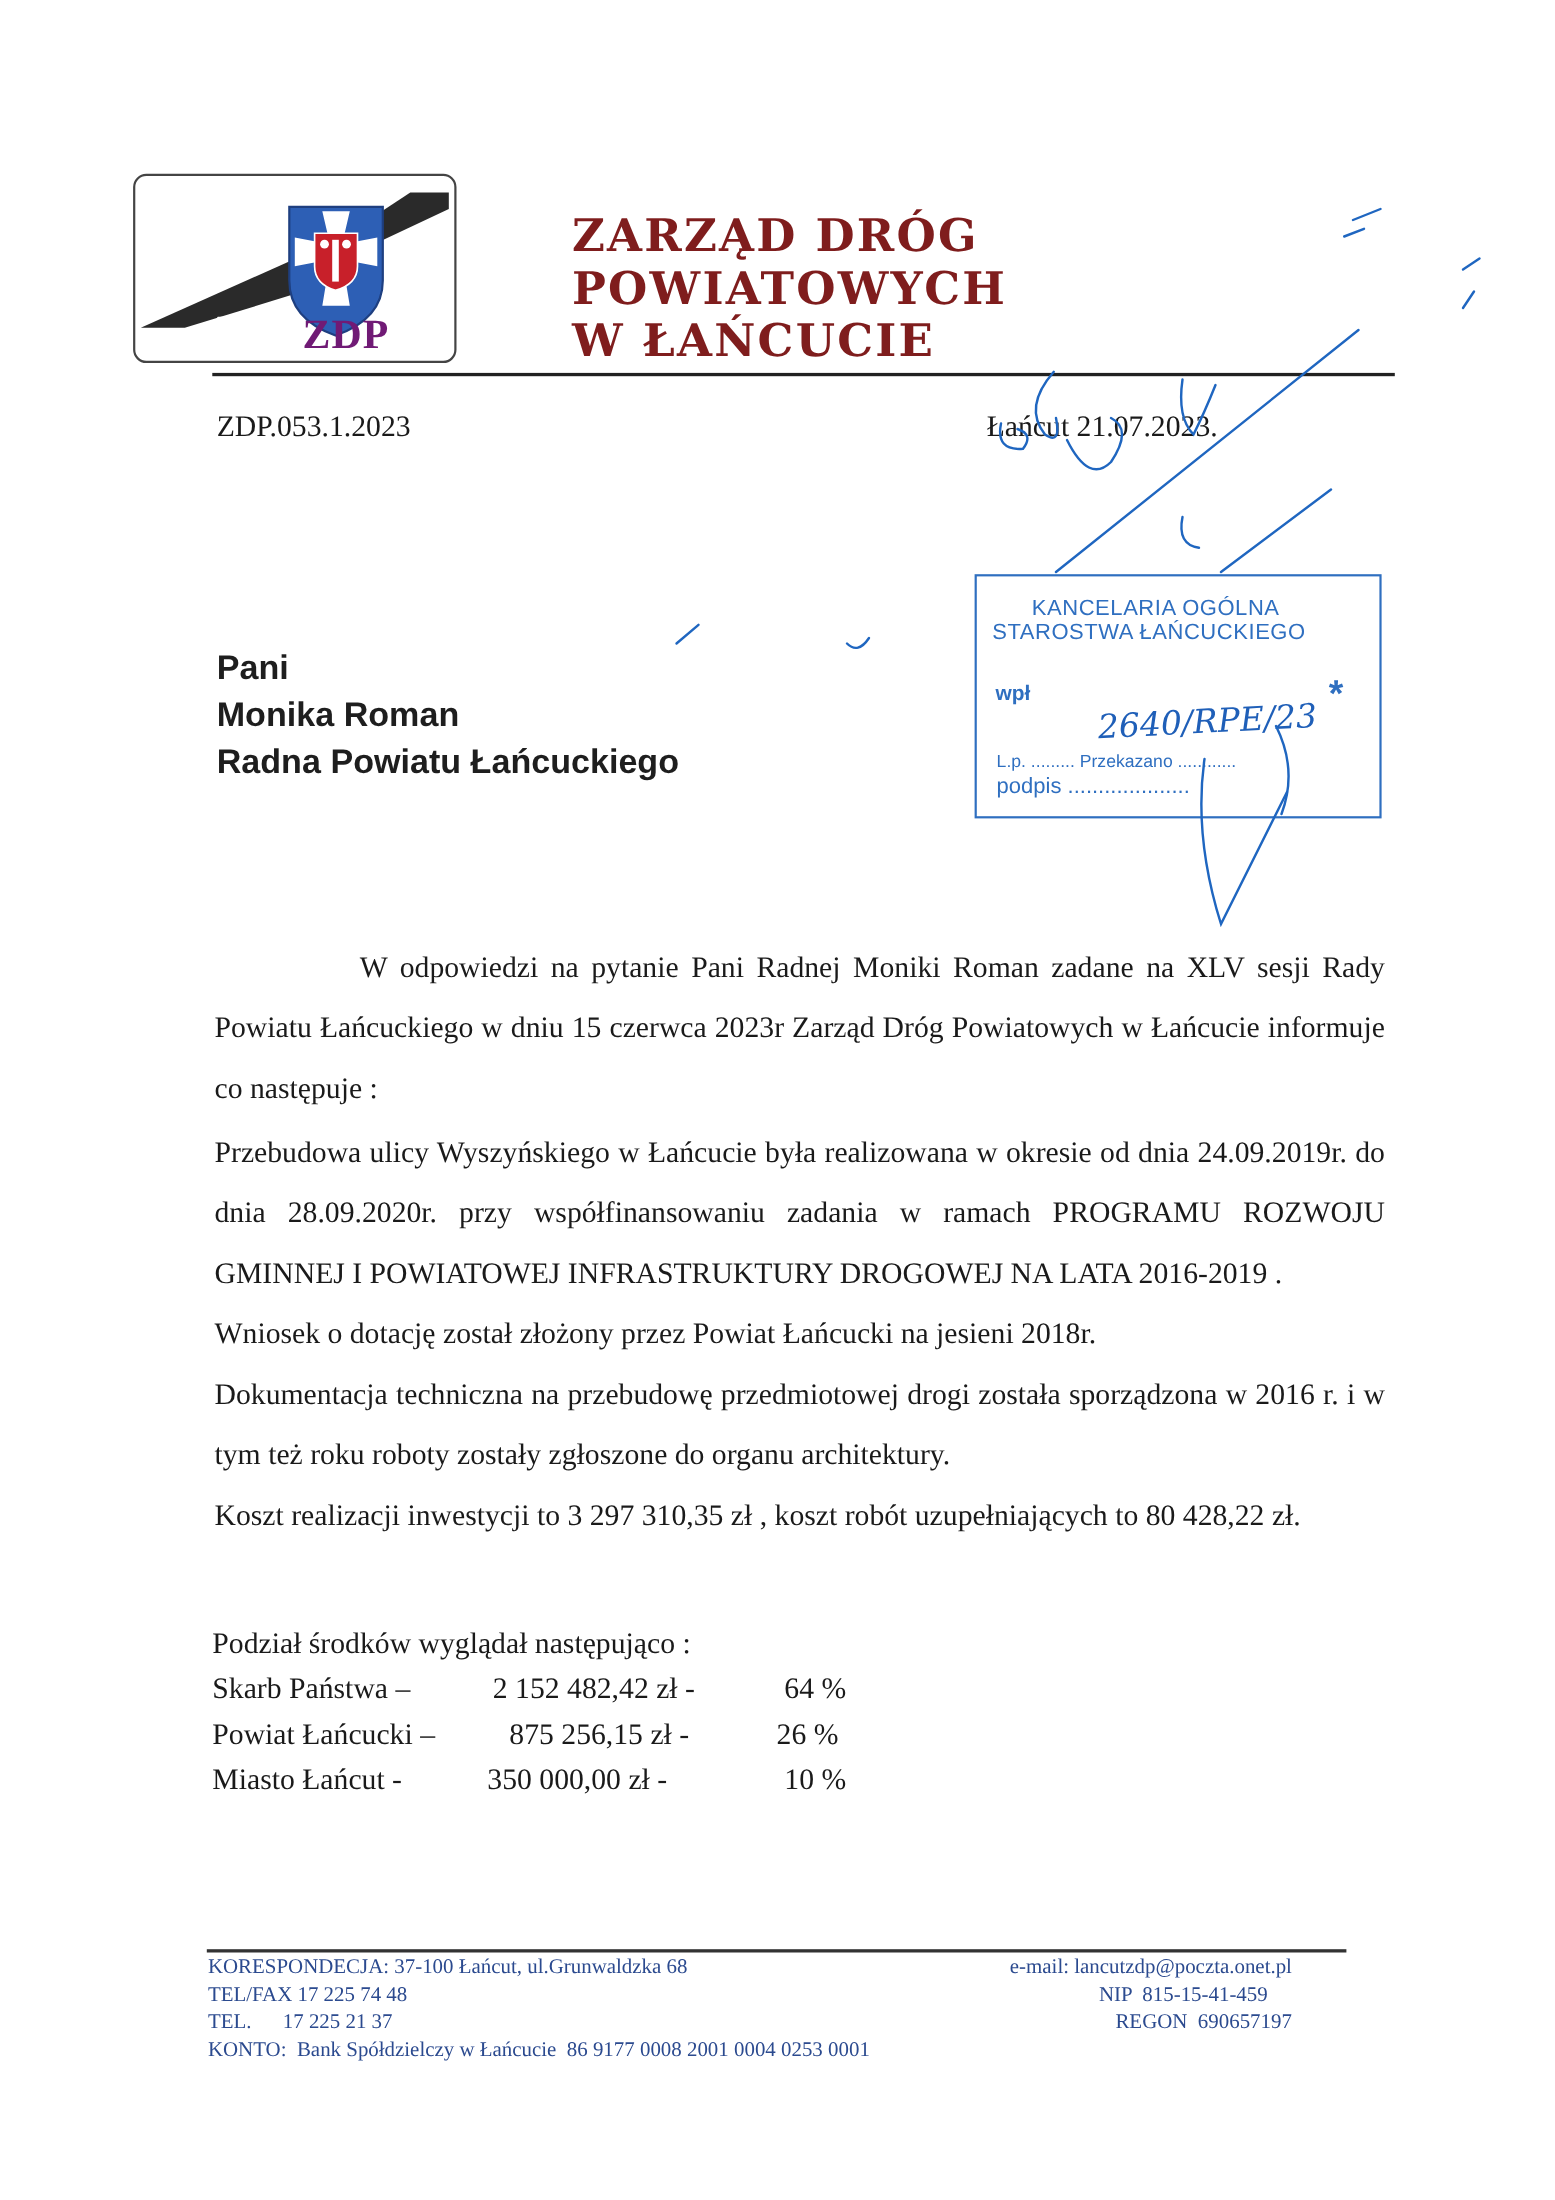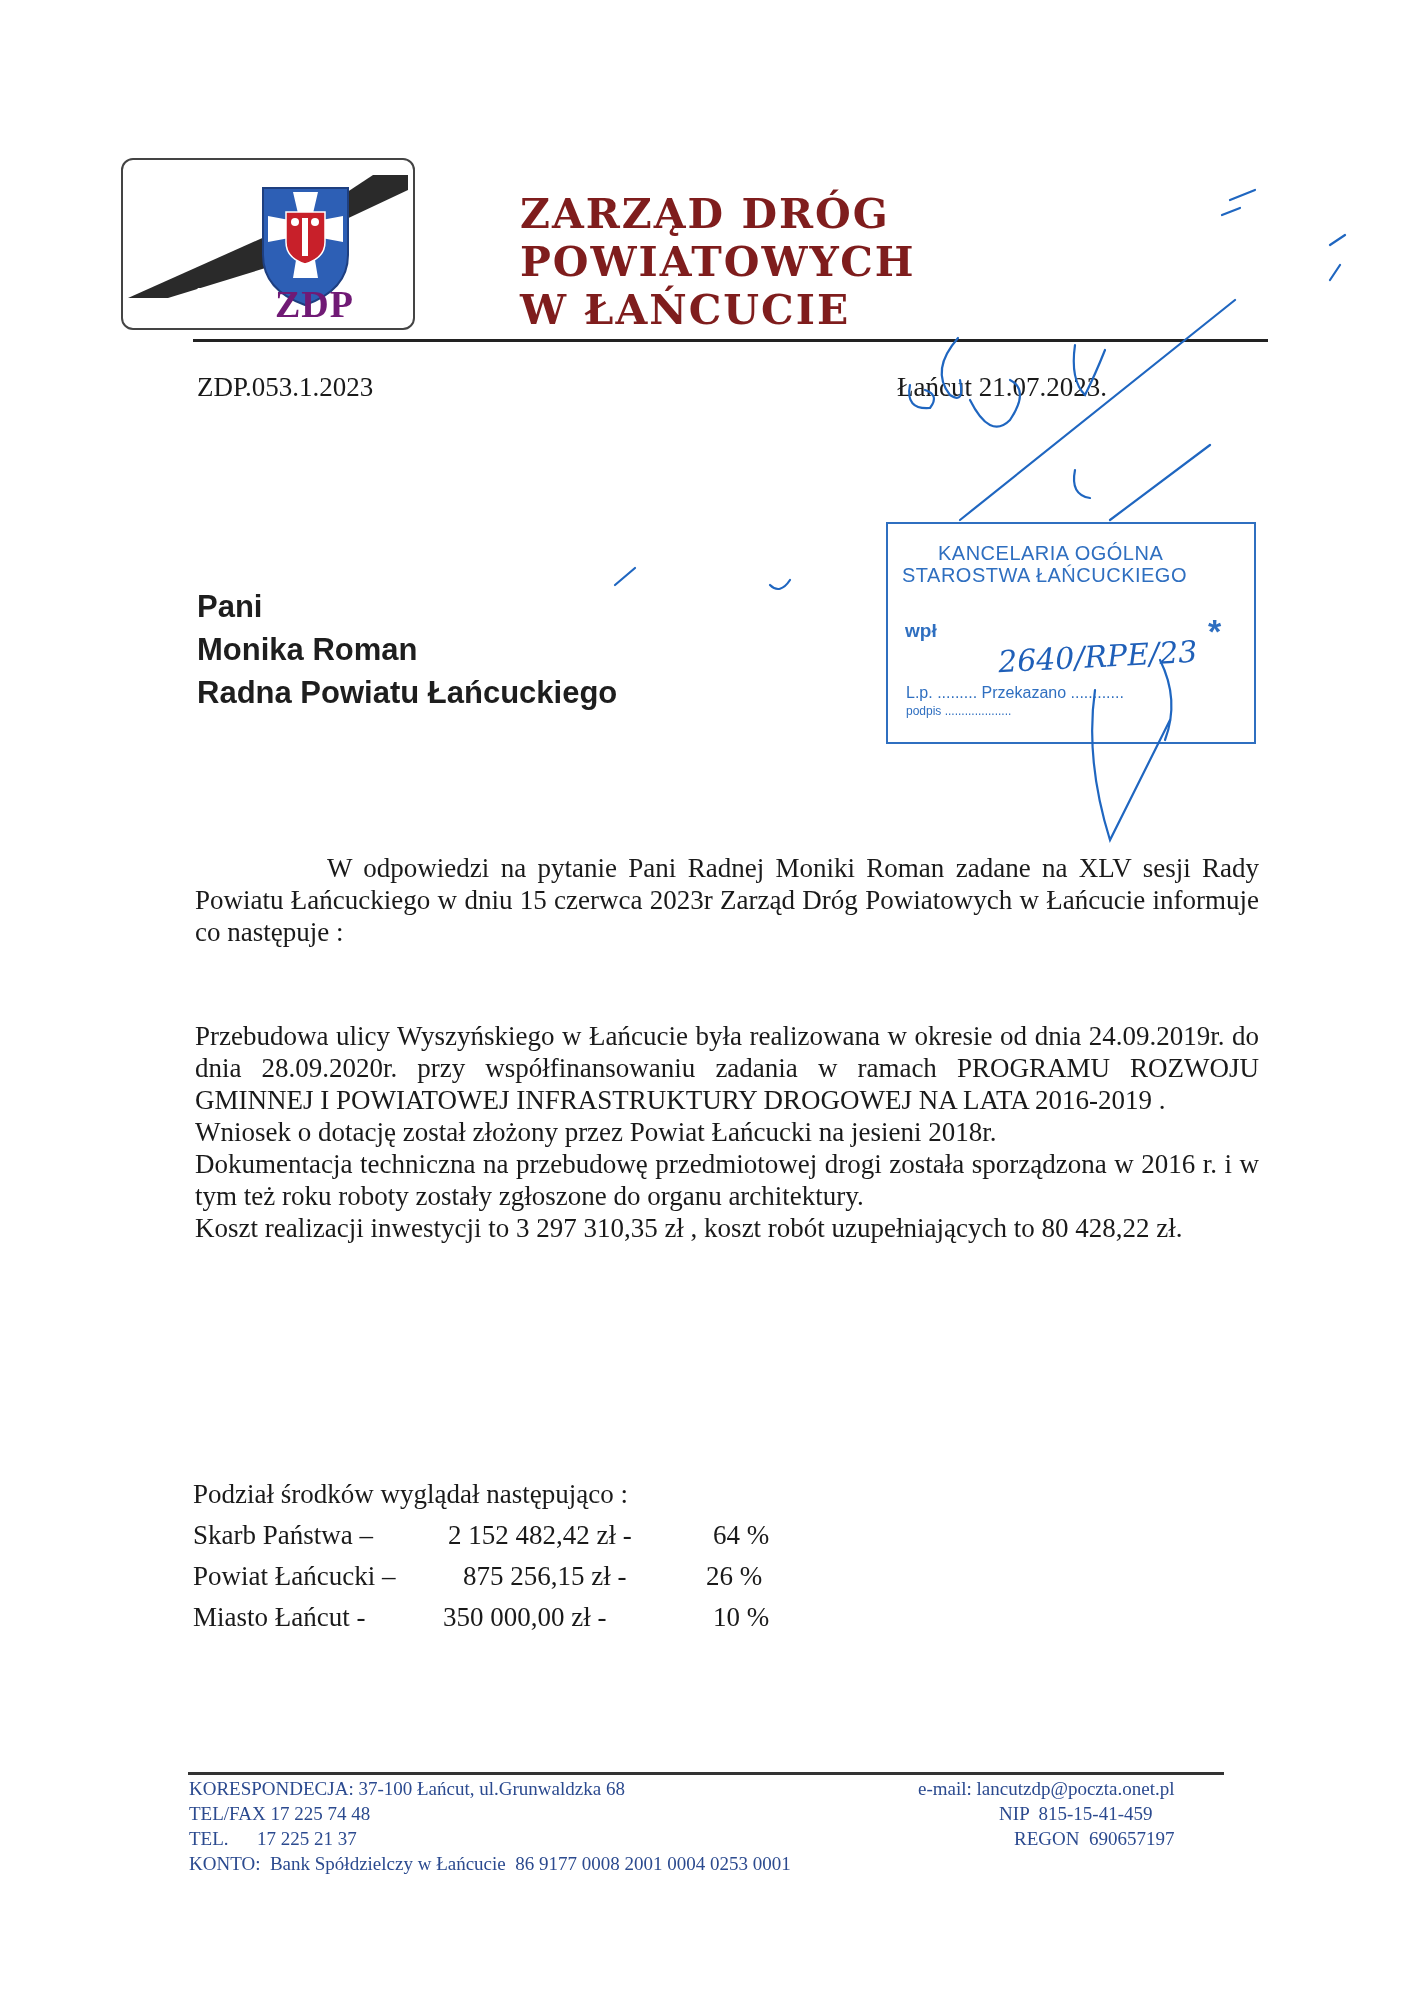--- a/index.html
+++ b/index.html
@@ -20,23 +20,23 @@
 
   .stamp { position: absolute; left: 886px; top: 522px; width: 366px; height: 218px; border: 2px solid #2f6fc0; color: #2f6fc0; font-family: "Liberation Sans", sans-serif; }
   .stamp-line1 { position: absolute; left: 50px; top: 18px; font-size: 20px; letter-spacing: 0.5px; }
   .stamp-line2 { position: absolute; left: 14px; top: 40px; font-size: 20px; letter-spacing: 0.5px; }
   .stamp-wpl { position: absolute; left: 17px; top: 96px; font-size: 19px; font-weight: bold; }
   .stamp-datebox { position: absolute; left: 82px; top: 75px; width: 204px; height: 80px; border: 2px solid #2f6fc0; }
   .stamp-date { position: absolute; left: 16px; top: 18px; font-size: 30px; color: #d04060; font-family: "Liberation Sans", sans-serif; letter-spacing: 1px; transform: scaleX(0.78); transform-origin: left; white-space: nowrap; }
   .stamp-hand { position: absolute; left: 110px; top: 115px; font-family: "DejaVu Serif", serif; font-style: italic; font-size: 30px; color: #1f5fb8; white-space: nowrap; transform: rotate(-3deg); }
   .stamp-star { position: absolute; left: 320px; top: 88px; font-size: 34px; font-weight: bold; }
   .stamp-lp { position: absolute; left: 18px; top: 160px; font-size: 16px; white-space: nowrap; }
-  .stamp-podpis { position: absolute; left: 18px; top: 180px; font-size: 12px; white-space: nowrap; }
+  .stamp-podpis { position: absolute; left: 18px; top: 180px; font-size: 20px; white-space: nowrap; }
 
-  .body-text { position: absolute; left: 195px; width: 1064px; font-size: 27px; line-height: 32px; text-align: justify; }
+  .body-text { position: absolute; left: 195px; width: 1064px; font-size: 27px; line-height: 55px; text-align: justify; }
   .p1 { top: 852px; text-indent: 132px; }
   .p2 { top: 1020px; }
   .alloc { position: absolute; left: 193px; top: 1474px; font-size: 27px; line-height: 41px; }
   .alloc-row { position: relative; height: 41px; white-space: nowrap; }
   .alloc-row span { position: absolute; top: 0; }
   .c-name { left: 0; }
   .c-amt { left: 255px; }
   .c-pct { left: 520px; }
 
   .footer-rule { position: absolute; left: 188px; top: 1772px; width: 1036px; height: 3px; background: #333; }

